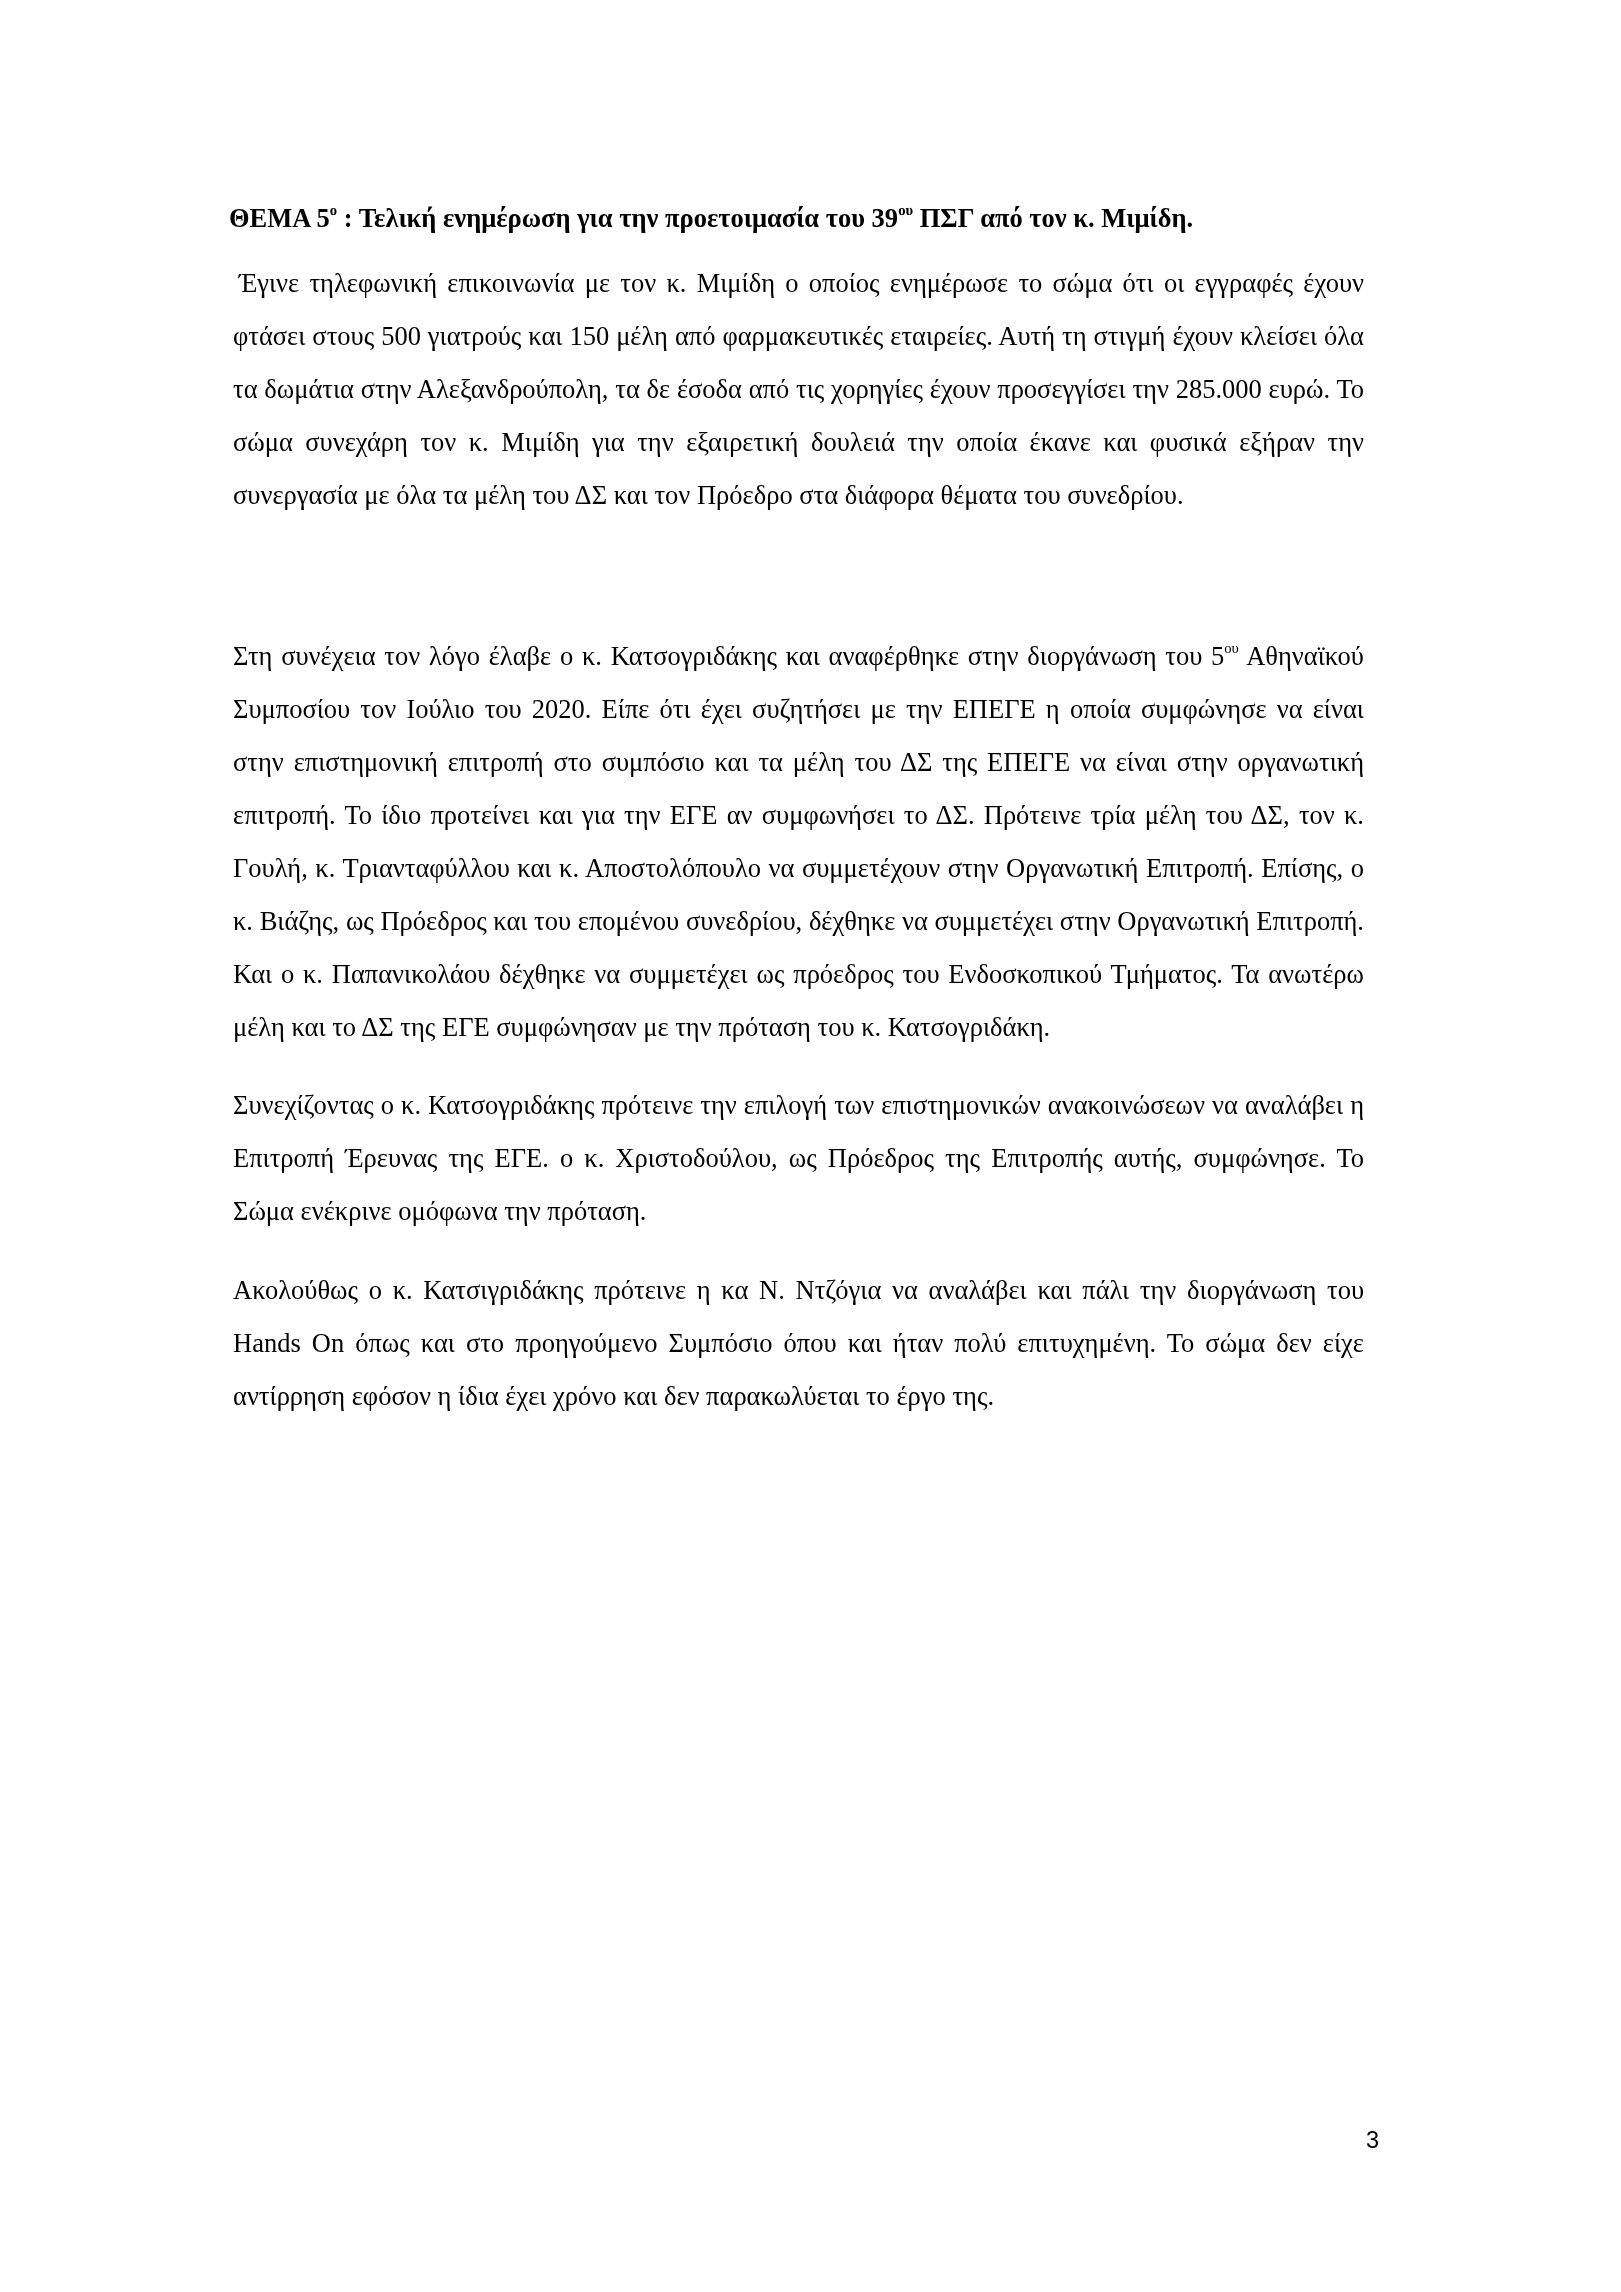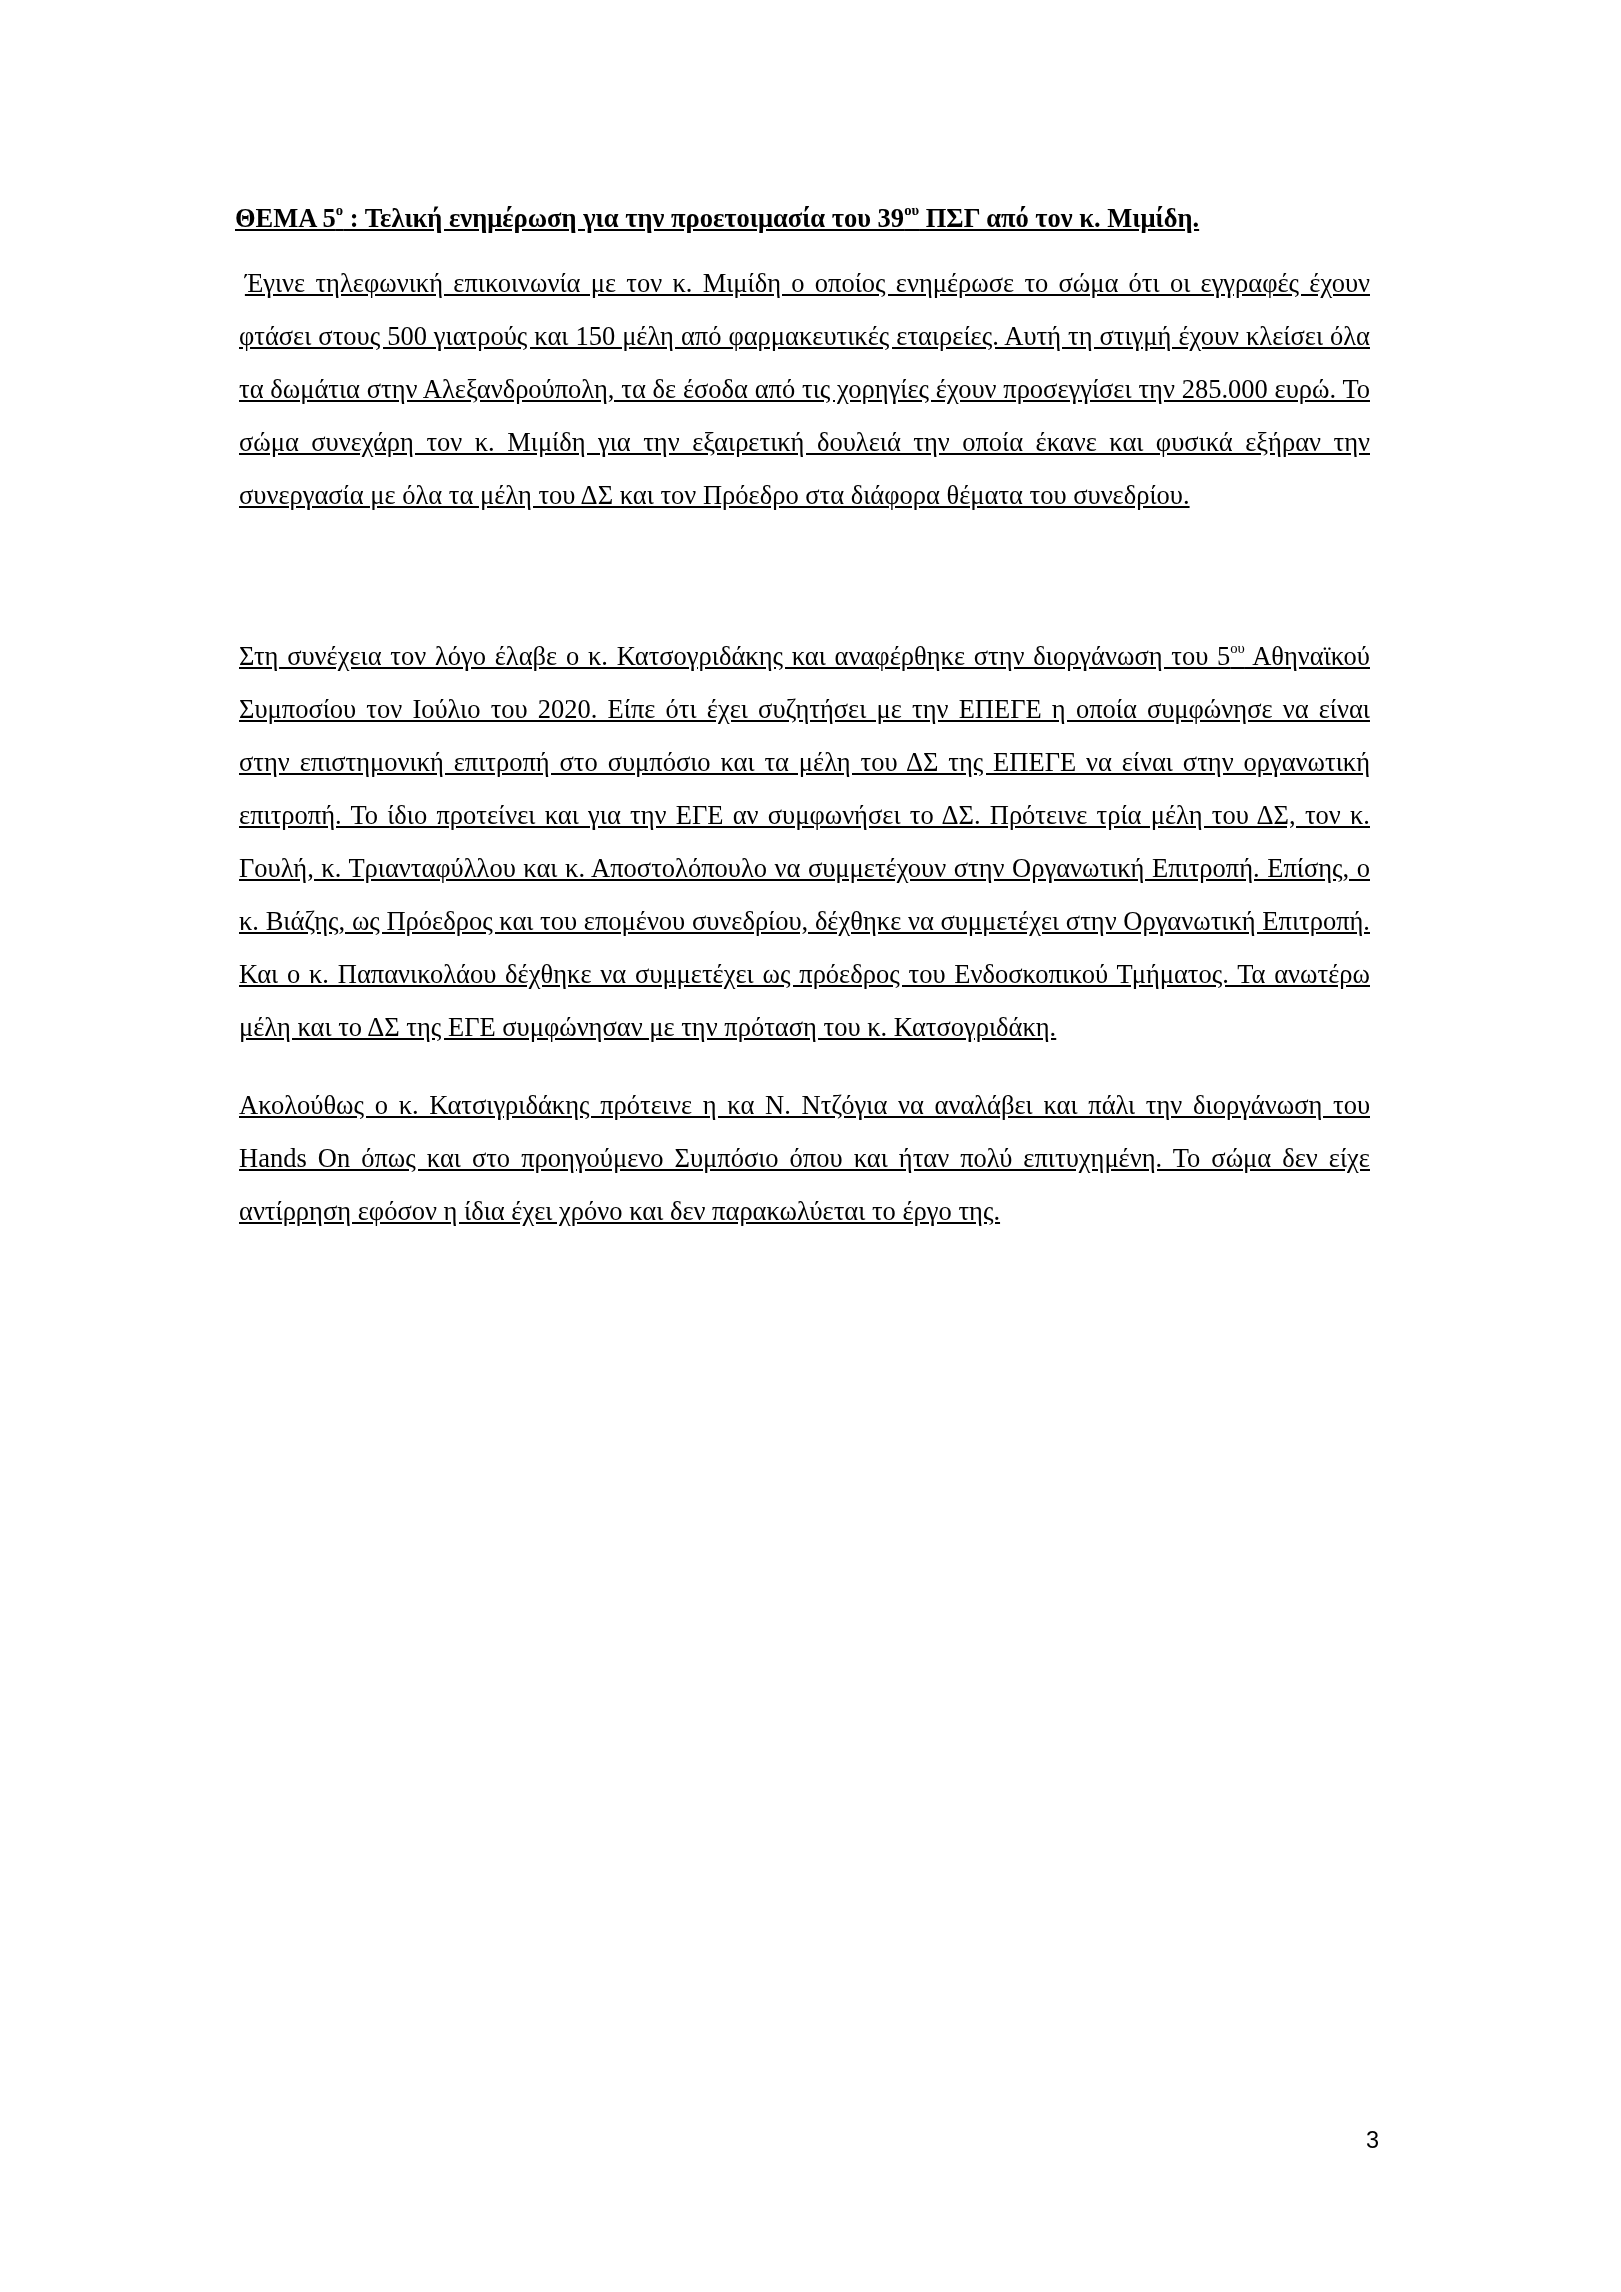--- a/index.html
+++ b/index.html
@@ -10,24 +10,23 @@
     body {
       width: 1621px;
       height: 2293px;
       position: relative;
       overflow: hidden;
       font-family: "Liberation Serif", "DejaVu Serif", serif;
       color: #000000;
     }
     .page {
       position: absolute;
-      left: 235px;
+      left: 229px;
       top: 192px;
       width: 1139px;
-      text-decoration: underline;
     }
     .heading {
       font-weight: bold;
       font-size: 26.5px;
       line-height: 53px;
       margin: 0 0 11.8px 0;
       text-align: justify;
       text-align-last: left;
     }
     .para {
@@ -60,20 +59,21 @@
 <body>
 
 <div class="page">
 
   <h2 class="heading"><span>ΘΕΜΑ 5</span><sup>ο</sup><span> : Τελική ενημέρωση για την προετοιμασία του 39</span><sup>ου</sup><span> ΠΣΓ από τον κ. Μιμίδη.</span></h2>
 
   <p class="para p1 indent-1">Έγινε τηλεφωνική επικοινωνία με τον κ. Μιμίδη ο οποίος ενημέρωσε το σώμα ότι οι εγγραφές έχουν φτάσει στους 500 γιατρούς και 150 μέλη από φαρμακευτικές εταιρείες. Αυτή τη στιγμή έχουν κλείσει όλα τα δωμάτια στην Αλεξανδρούπολη, τα δε έσοδα από τις χορηγίες έχουν προσεγγίσει την 285.000 ευρώ. Το σώμα συνεχάρη τον κ. Μιμίδη για την εξαιρετική δουλειά την οποία έκανε και φυσικά εξήραν την συνεργασία με όλα τα μέλη του ΔΣ και τον Πρόεδρο στα διάφορα θέματα του συνεδρίου.</p>
 
   <p class="para p2"><span>Στη συνέχεια τον λόγο έλαβε ο κ. Κατσογριδάκης και αναφέρθηκε στην διοργάνωση του 5</span><sup>ου</sup><span> Αθηναϊκού Συμποσίου τον Ιούλιο του 2020. Είπε  ότι έχει συζητήσει  με την ΕΠΕΓΕ η οποία συμφώνησε να είναι στην επιστημονική επιτροπή στο συμπόσιο και τα μέλη του ΔΣ της ΕΠΕΓΕ να είναι στην οργανωτική επιτροπή. Το ίδιο προτείνει και για την ΕΓΕ αν συμφωνήσει το ΔΣ. Πρότεινε τρία μέλη του ΔΣ, τον κ. Γουλή, κ. Τριανταφύλλου και κ. Αποστολόπουλο να συμμετέχουν στην Οργανωτική Επιτροπή. Επίσης,  ο κ. Βιάζης,  ως Πρόεδρος και του επομένου συνεδρίου, δέχθηκε να συμμετέχει στην Οργανωτική Επιτροπή. Και ο κ. Παπανικολάου δέχθηκε να συμμετέχει ως πρόεδρος του Ενδοσκοπικού Τμήματος. Τα ανωτέρω μέλη και το ΔΣ της ΕΓΕ συμφώνησαν με την πρόταση του κ. Κατσογριδάκη.</span></p>
 
+  <p class="para p3">Συνεχίζοντας ο κ. Κατσογριδάκης πρότεινε την επιλογή των επιστημονικών ανακοινώσεων να αναλάβει η Επιτροπή Έρευνας της ΕΓΕ. ο κ. Χριστοδούλου, ως Πρόεδρος της Επιτροπής αυτής, συμφώνησε. Το Σώμα ενέκρινε ομόφωνα την πρόταση.</p>
 
   <p class="para p4">Ακολούθως ο κ. Κατσιγριδάκης πρότεινε η κα Ν. Ντζόγια να αναλάβει και πάλι την διοργάνωση του Hands On όπως και στο προηγούμενο Συμπόσιο όπου και ήταν πολύ επιτυχημένη. Το σώμα δεν είχε αντίρρηση εφόσον η ίδια έχει χρόνο και δεν παρακωλύεται το έργο της.</p>
 
 
 </div>
 
 <div class="page-number">3</div>
 
 
 </body></html>

